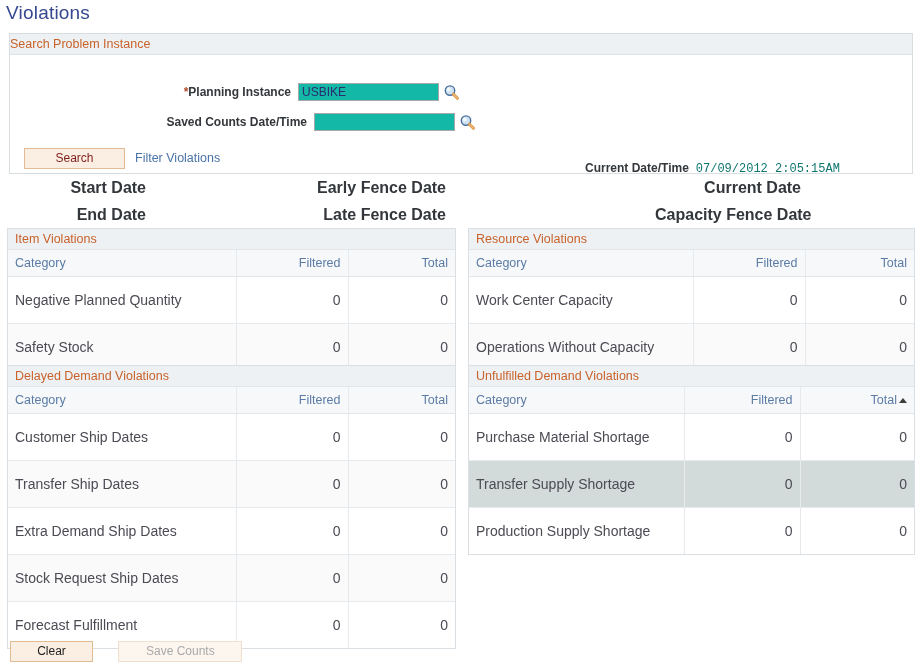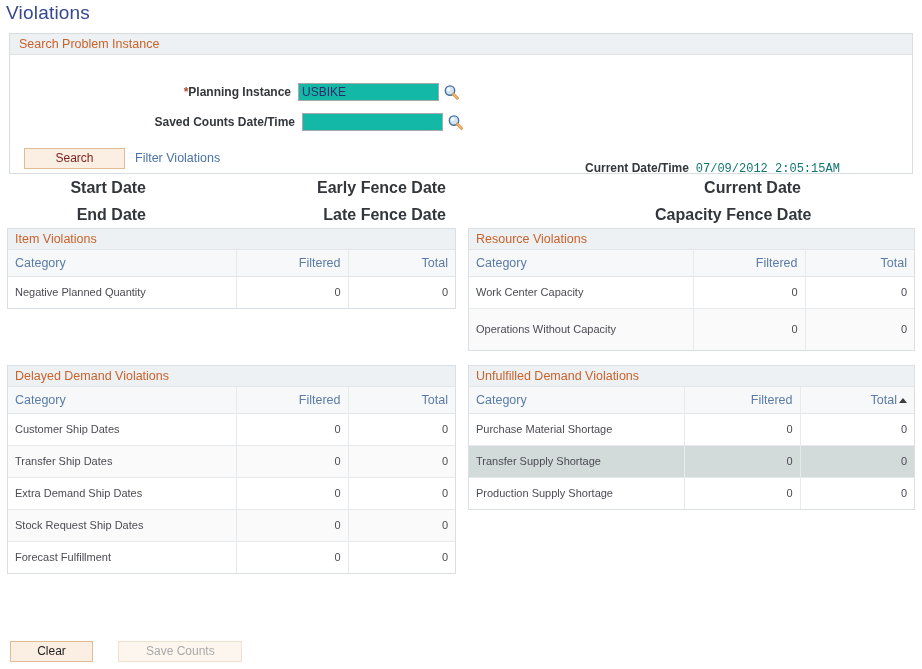--- a/index.html
+++ b/index.html
@@ -36,37 +36,36 @@
     width: 904px;
     border: 1px solid #d8dde0;
     background: #ffffff;
     box-sizing: border-box;
   }
   .panel-header {
     background: #eef1f3;
     border-bottom: 1px solid #dfe3e6;
     height: 21px;
     line-height: 21px;
-    padding-left: 9px;
     color: #c8622b;
     font-size: 12.5px;
     box-sizing: border-box;
   }
   .panel-body {
     position: relative;
     height: 118px;
   }
 
   .field-row {
     position: absolute;
     display: flex;
     align-items: center;
   }
   .field-row.row1 { left: 0px; top: 28px; }
-  .field-row.row2 { left: 4px; top: 58px; }
+  .field-row.row2 { left: 16px; top: 58px; }
 
   .field-label {
     width: 288px;
     text-align: right;
     font-weight: bold;
     font-size: 12px;
     color: #33373b;
     padding-right: 7px;
     box-sizing: border-box;
     white-space: nowrap;
@@ -203,25 +202,25 @@
     border-right: 1px solid #e7eaec;
     padding: 0 7px;
     box-sizing: border-box;
     cursor: pointer;
     margin-left: 20px;
   }
   table.vtable th:last-child { border-right: none; }
   table.vtable th.th-cat { text-align: left; }
   table.vtable th.th-num { text-align: right; }
   table.vtable td {
-    font-size: 11px;
+    font-size: 14px;
     color: #4b4b54;
     border-bottom: 1px solid #e7eaec;
     border-right: 1px solid #e7eaec;
-    padding: 9px 7px;
+    padding: 15px 7px;
     box-sizing: border-box;
     height: 32px;
   }
   table.vtable td:last-child { border-right: none; }
   table.vtable tr:last-child td { border-bottom: none; }
   table.vtable td.td-cat { text-align: left; }
   table.vtable td.td-num { text-align: right; }
   table.vtable tr.zebra td { background: #fafafa; }
   table.vtable tr.selected td { background: #d3dada; margin-top: 40px; }
   table.vtable tr.tall td { height: 42px; }
@@ -339,20 +338,25 @@
         <th class="th-num">Filtered</th>
         <th class="th-num">Total</th>
       </tr>
     </thead>
     <tbody>
       <tr>
         <td class="td-cat">Negative Planned Quantity</td>
         <td class="td-num">0</td>
         <td class="td-num">0</td>
       </tr>
+      <tr class="zebra">
+        <td class="td-cat">Safety Stock</td>
+        <td class="td-num">0</td>
+        <td class="td-num">0</td>
+      </tr>
     </tbody>
   </table>
 </div>
 
 <div class="grid g-resource">
   <div class="grid-title">Resource Violations</div>
   <table class="vtable">
     <colgroup>
         <col style="width:224px">
         <col style="width:112px">

